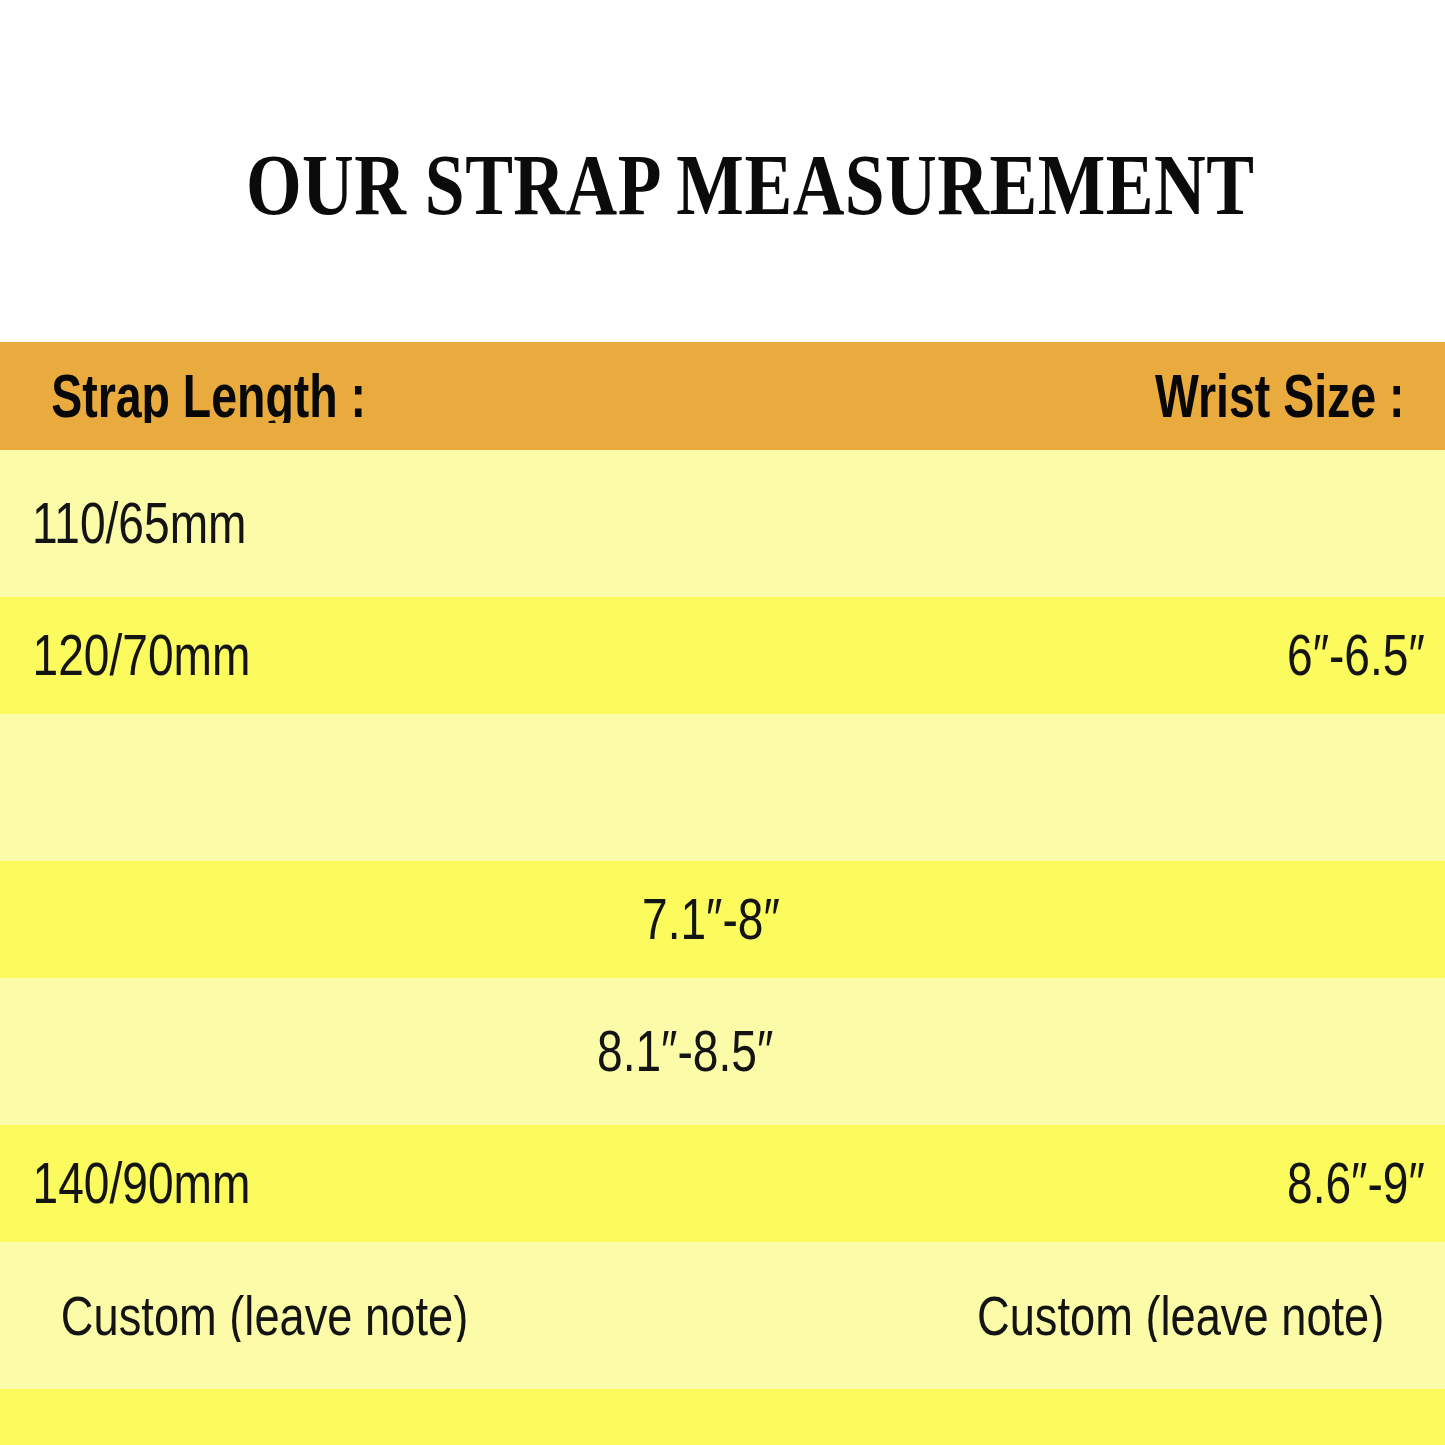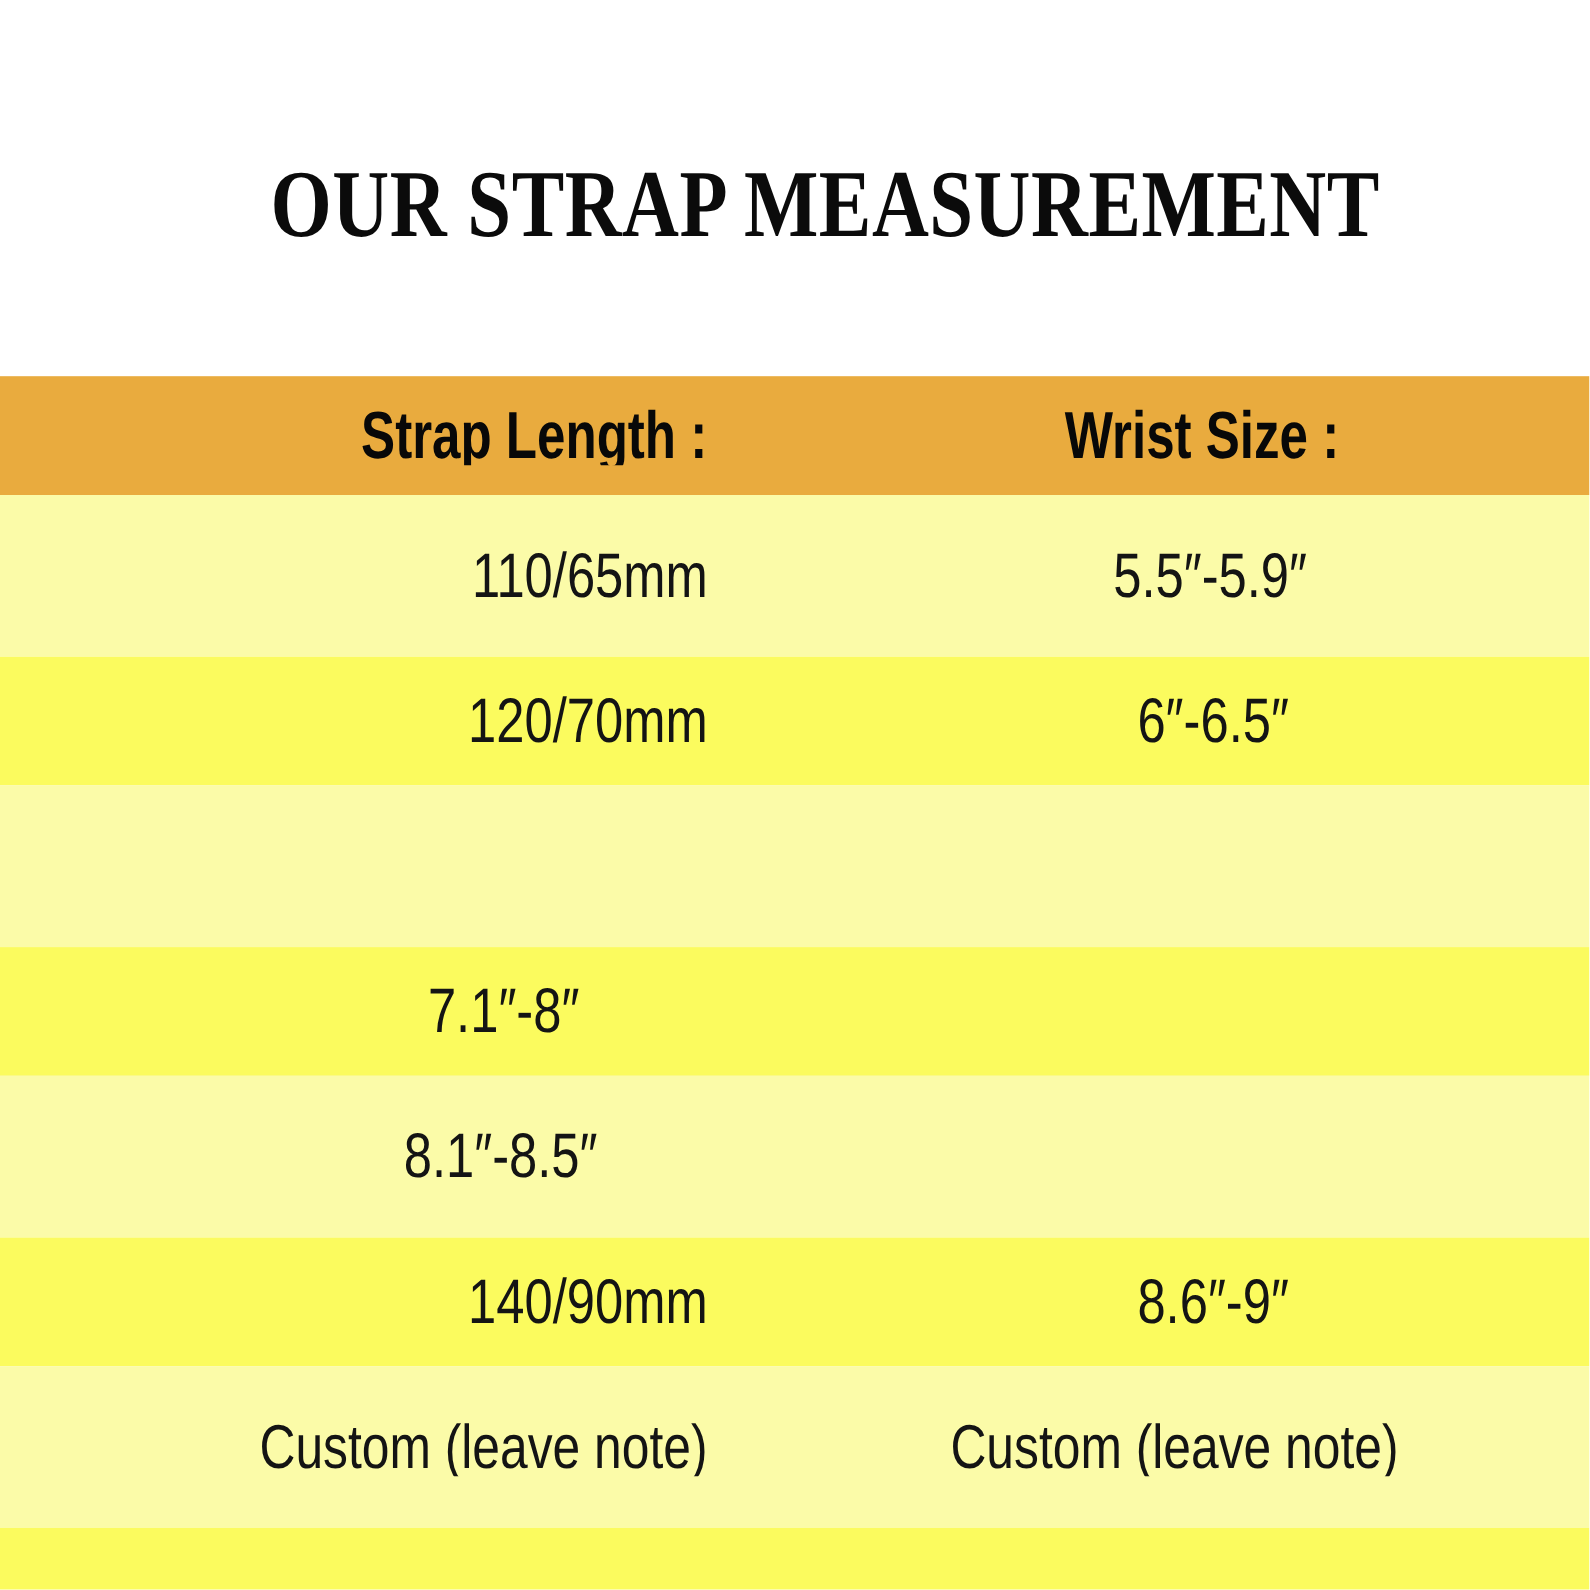--- a/index.html
+++ b/index.html
@@ -78,29 +78,28 @@
   .row.tail {
     height: 100px;
     background: #fbfb5e;
   }
 
   
   .col1 {
     box-sizing: border-box;
     width: 645px;
     padding-right: 2px;
-    text-align: right;
     white-space: nowrap;
     overflow: hidden;
   }
   .col2 {
     box-sizing: border-box;
     width: 800px;
     padding-left: 137px;
-    text-align: center;
+    text-align: right;
     white-space: nowrap;
     overflow: hidden;
   }
 
   
   .hcell {
     font-family: "Liberation Sans Narrow", "Liberation Sans", sans-serif;
     font-weight: 700;
     font-size: 54px;
     line-height: 1;
@@ -151,23 +150,20 @@
       </div>
       <div class="col2">
         <span class="hcell">Wrist Size :</span>
       </div>
     </div>
 
     <div class="row light">
       <div class="col1">
         <span class="cell">110/65mm</span>
       </div>
-      <div class="col2">
-        <span class="cell">5.5″-5.9″</span>
-      </div>
     </div>
 
     <div class="row bright">
       <div class="col1">
         <span class="cell">120/70mm</span>
       </div>
       <div class="col2">
         <span class="cell">6″-6.5″</span>
       </div>
     </div>

